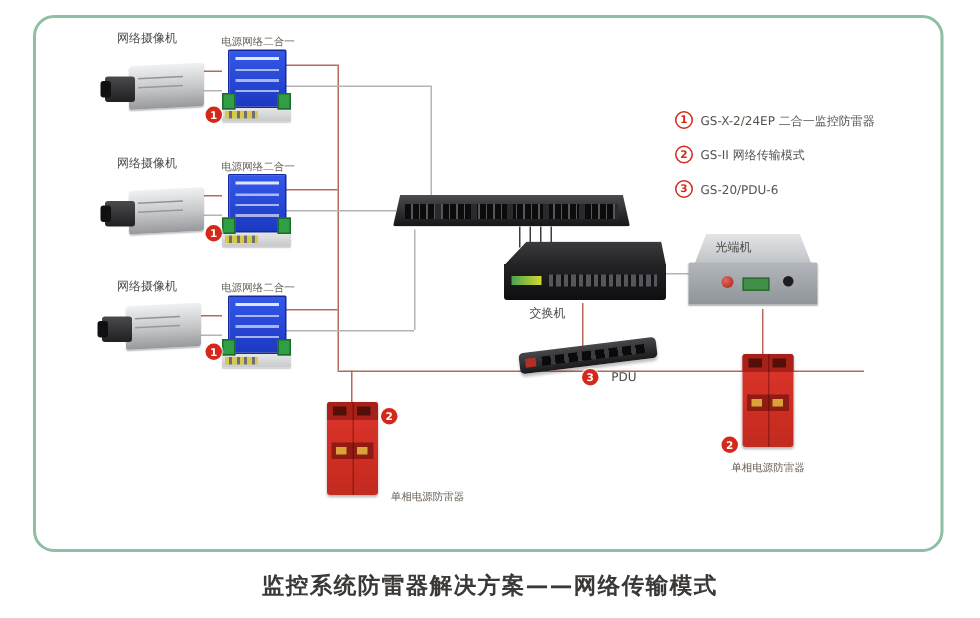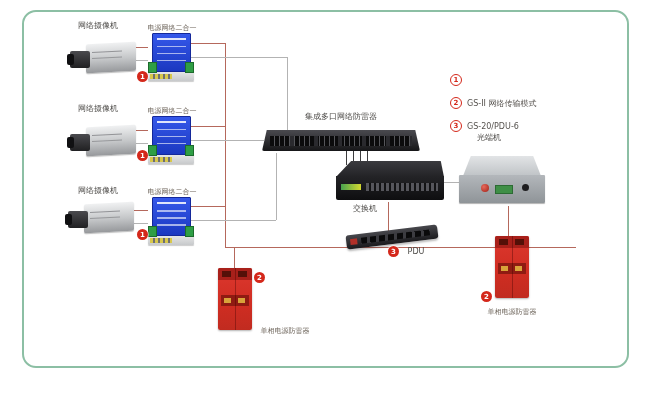--- a/index.html
+++ b/index.html
@@ -183,39 +183,38 @@
   <div class="lbl tiny" style="left:142px;top:189px;width:60px">电源网络二合一</div>
   <div class="combo" style="left:148px;top:197px">
     <div class="combo-base"></div>
     <div class="combo-strip"></div>
     <div class="combo-box"></div>
     <div class="combo-nub l"></div>
     <div class="combo-nub r"></div>
   </div>
   <div class="marker" style="left:137px;top:229px">1</div>
 
-  <div class="lbl" style="left:262px;top:113px;width:158px">集成多口网络防雷器</div>
   <div class="rack">
     <div class="rack-ports"></div>
   </div>
 
   <div class="switch">
     <div class="sw-top"></div>
     <div class="sw-front">
       <div class="sw-led"></div>
       <div class="sw-ports"></div>
     </div>
   </div>
   <div class="lbl" style="left:340px;top:205px;width:50px">交换机</div>
 
   <div class="pdu"></div>
   <div class="marker" style="left:388px;top:246px">3</div>
   <div class="lbl" style="left:404px;top:248px;width:24px">PDU</div>
 
-  <div class="lbl" style="left:454px;top:134px;width:70px">光端机</div>
+  <div class="lbl" style="left:454px;top:161px;width:70px">光端机</div>
   <div class="opt">
     <div class="opt-top"></div>
     <div class="opt-front">
       <div class="opt-red"></div>
       <div class="opt-term"></div>
       <div class="opt-knob"></div>
     </div>
   </div>
 
   <div class="spd" style="left:218px;top:268px">
@@ -238,24 +237,26 @@
     </div>
     <div class="spd-mid"></div>
     <div class="spd-split"></div>
   </div>
   <div class="marker" style="left:481px;top:291px">2</div>
   <div class="lbl tiny" style="left:467px;top:309px;width:90px">单相电源防雷器</div>
 
   <div class="legend">
     <div class="lgd-row">
       <span class="lgd-num">1</span>
+      <span class="lgd-txt">GS-X-2/24EP 二合一监控防雷器</span>
     </div>
     <div class="lgd-row">
       <span class="lgd-num">2</span>
       <span class="lgd-txt">GS-II 网络传输模式</span>
     </div>
     <div class="lgd-row">
       <span class="lgd-num">3</span>
       <span class="lgd-txt">GS-20/PDU-6</span>
     </div>
   </div>
 
+  <div class="title">监控系统防雷器解决方案——网络传输模式</div>
 </div>
 
 </body></html>

